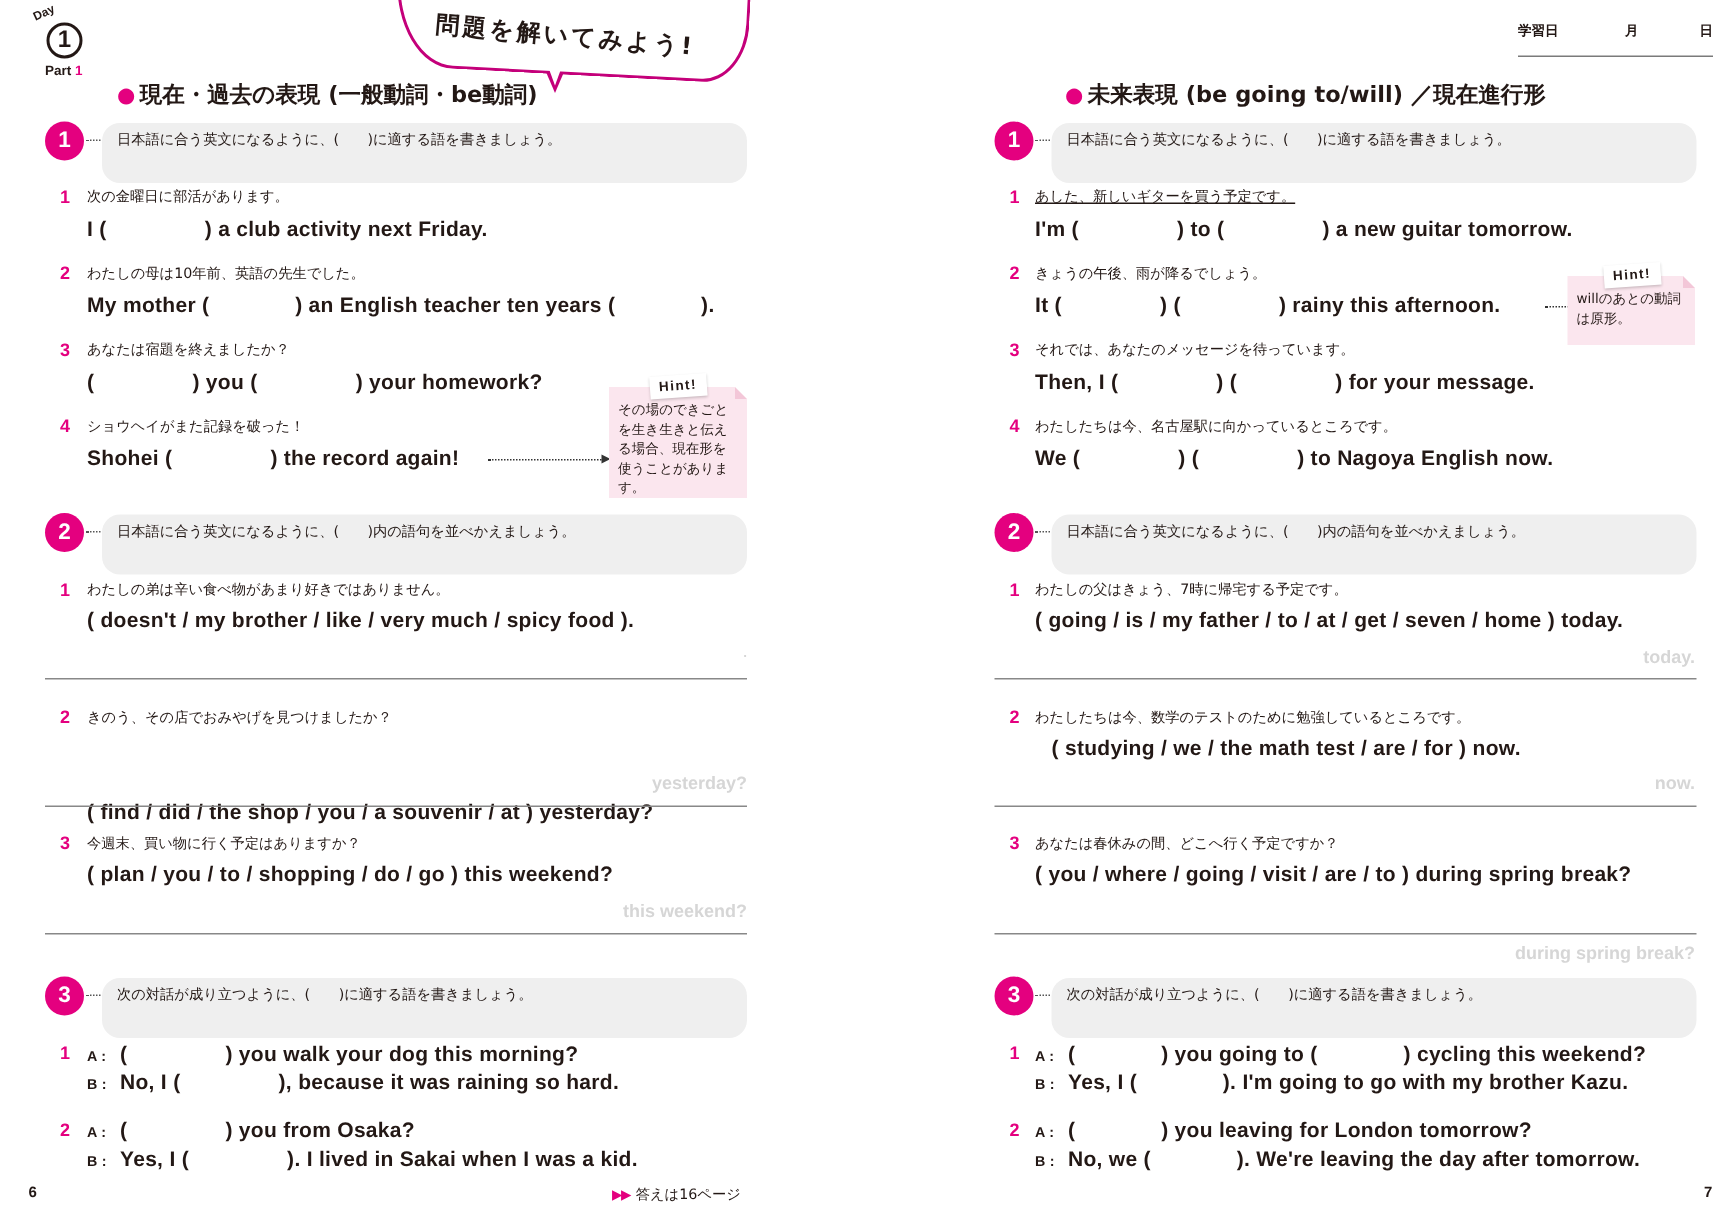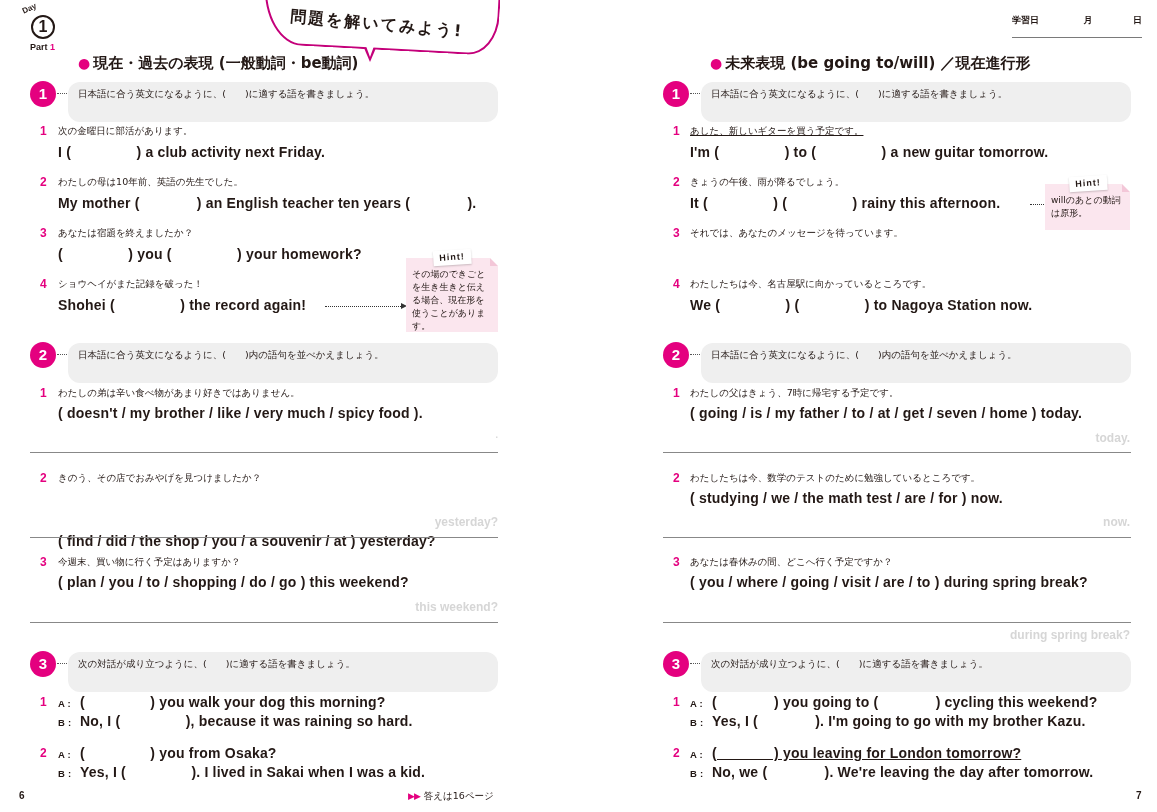--- a/index.html
+++ b/index.html
@@ -165,57 +165,58 @@
   <span class="item-en" style="left: 50px; top: 195px; white-space: pre;">It (                ) (                ) rainy this afternoon.</span>
 
   <div class="hint-arrow" style="left:390px; top:204px; width:18px;"></div>
   <div class="hint-note" style="left:405px; top:184px; width:85px; height:46px;">
     <span class="hint-tag">Hint!</span>
     <span>willのあとの動詞は原形。</span>
   </div>
 
   <span class="item-num" style="left:33px; top:226px;">3</span>
   <span class="item-ja" style="left:50px; top:227px;">それでは、あなたのメッセージを待っています。</span>
+  <span class="item-en" style="left: 50px; top: 246px; white-space: pre;">Then, I (                ) (                ) for your message.</span>
 
   <span class="item-num" style="left:33px; top:277px;">4</span>
   <span class="item-ja" style="left:50px; top:278px;">わたしたちは今、名古屋駅に向かっているところです。</span>
-  <span class="item-en" style="left: 50px; top: 297px; white-space: pre;">We (                ) (                ) to Nagoya Station now.</span>
+  <span class="item-en" style="left: 50px; top: 297px; white-space: pre;">We (                ) (                ) to Nagoya English now.</span>
 
   <div class="q-header" style="left:23px; top:342px; width:468px;">
     <div class="q-num">2</div>
     <div class="q-dots"></div>
     <div class="q-bar" style="width:430px;">日本語に合う英文になるように、(　　)内の語句を並べかえましょう。</div>
   </div>
 
   <span class="item-num" style="left:33px; top:386px;">1</span>
   <span class="item-ja" style="left:50px; top:387px;">わたしの父はきょう、7時に帰宅する予定です。</span>
   <span class="item-en" style="left: 50px; top: 405px; white-space: pre;">( going / is / my father / to / at / get / seven / home ) today.</span>
   <span class="ans-hint" style="right:27px; top:431px;">today.</span>
   <div class="ans-line" style="left:23px; top:452px; width:468px;"></div>
 
   <span class="item-num" style="left:33px; top:471px;">2</span>
   <span class="item-ja" style="left:50px; top:472px;">わたしたちは今、数学のテストのために勉強しているところです。</span>
-  <span class="item-en" style="left: 50px; top: 490px; white-space: pre;">( studying / we / the math test / are / for ) now.</span>
+  <span class="item-en" style="left: 61px; top: 490px; white-space: pre;">( studying / we / the math test / are / for ) now.</span>
   <span class="ans-hint" style="right:27px; top:515px;">now.</span>
   <div class="ans-line" style="left:23px; top:537px; width:468px;"></div>
 
   <span class="item-num" style="left:33px; top:555px;">3</span>
   <span class="item-ja" style="left:50px; top:556px;">あなたは春休みの間、どこへ行く予定ですか？</span>
   <span class="item-en" style="left: 50px; top: 574px; white-space: pre;">( you / where / going / visit / are / to ) during spring break?</span>
   <span class="ans-hint" style="right:27px; top:628px;">during spring break?</span>
   <div class="ans-line" style="left:23px; top:622px; width:468px;"></div>
 
   <div class="q-header" style="left:23px; top:651px; width:468px;">
     <div class="q-num">3</div>
     <div class="q-dots"></div>
     <div class="q-bar" style="width:430px;">次の対話が成り立つように、(　　)に適する語を書きましょう。</div>
   </div>
 
   <span class="item-num" style="left:33px; top:695px;">1</span>
   <div class="item-en" style="left: 50px; top: 694px; white-space: pre;"><span class="speaker" style="white-space: pre;">A :</span><span style="white-space: pre;">(              ) you going to (              ) cycling this weekend?</span></div>
   <div class="item-en" style="left: 50px; top: 713px; white-space: pre;"><span class="speaker" style="white-space: pre;">B :</span><span style="white-space: pre;">Yes, I (              ). I'm going to go with my brother Kazu.</span></div>
 
   <span class="item-num" style="left:33px; top:746px;">2</span>
-  <div class="item-en" style="left: 50px; top: 745px; white-space: pre; text-decoration: underline;"><span class="speaker" style="white-space: pre;">A :</span><span style="white-space: pre;">(              ) you leaving for London tomorrow?</span></div>
+  <div class="item-en" style="left: 50px; top: 745px; white-space: pre;"><span class="speaker" style="white-space: pre;">A :</span><span style="white-space: pre;">(              ) you leaving for London tomorrow?</span></div>
   <div class="item-en" style="left: 50px; top: 764px; white-space: pre;"><span class="speaker" style="white-space: pre;">B :</span><span style="white-space: pre;">No, we (              ). We're leaving the day after tomorrow.</span></div>
 
   <span class="page-number" style="left:496px; top:790px;">7</span>
 </div>
 
 </body></html>

